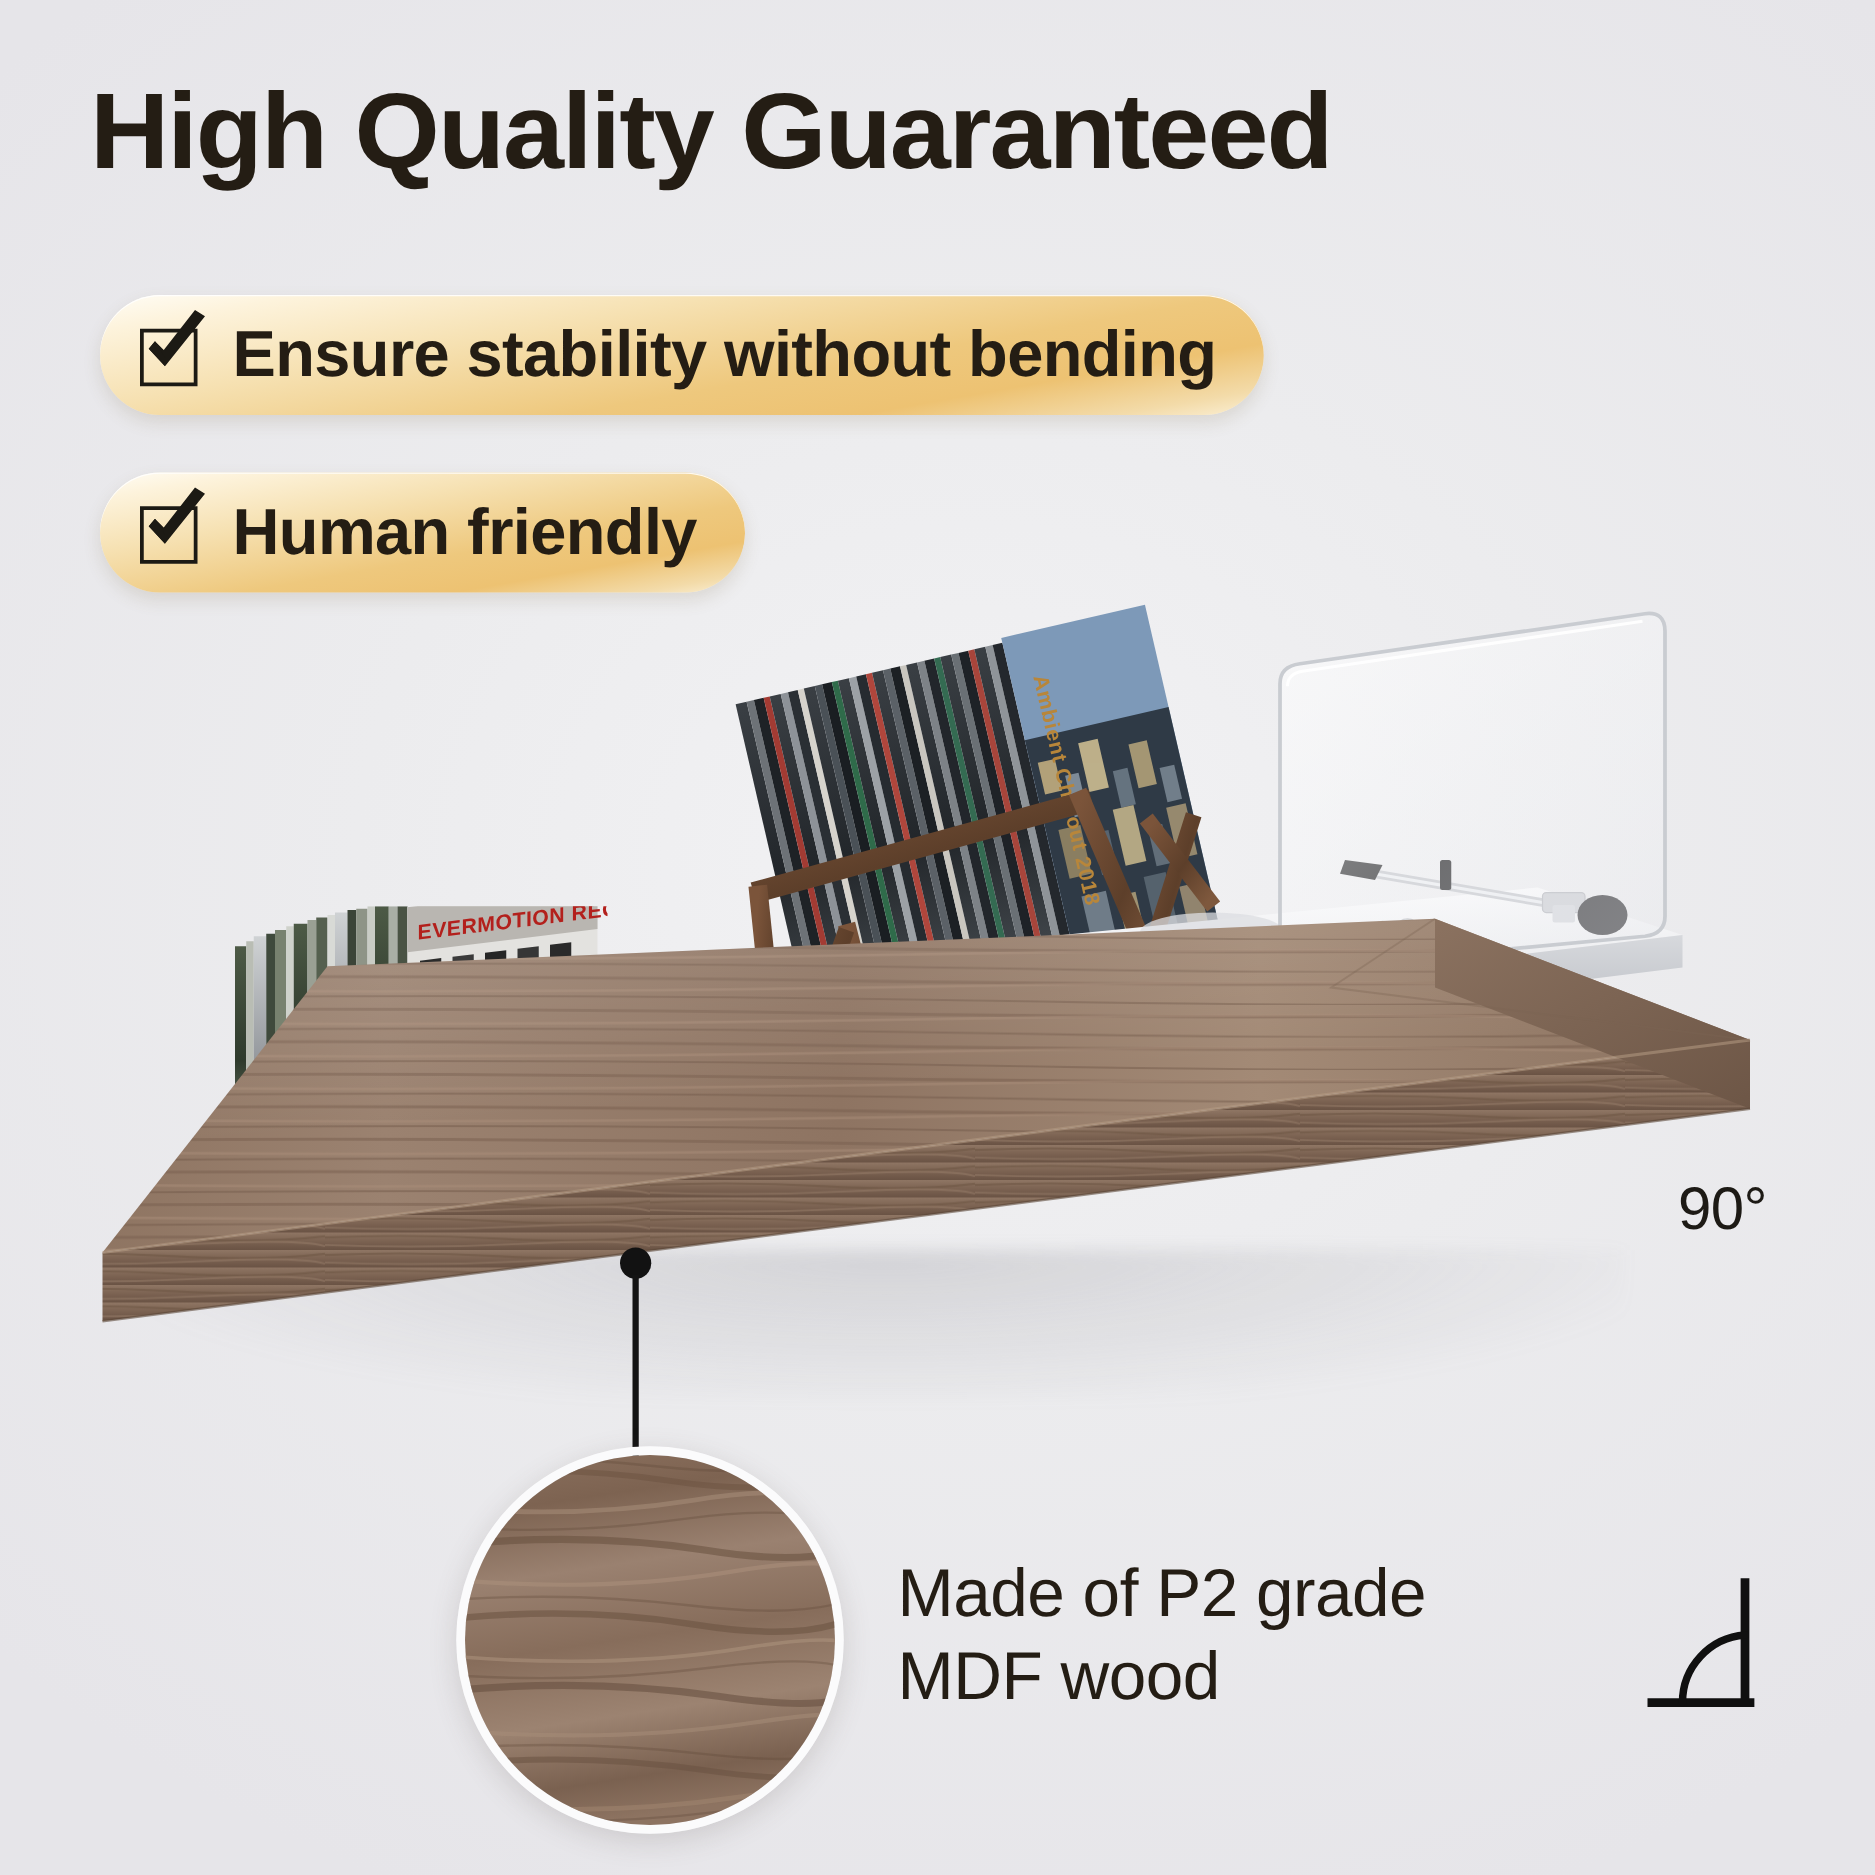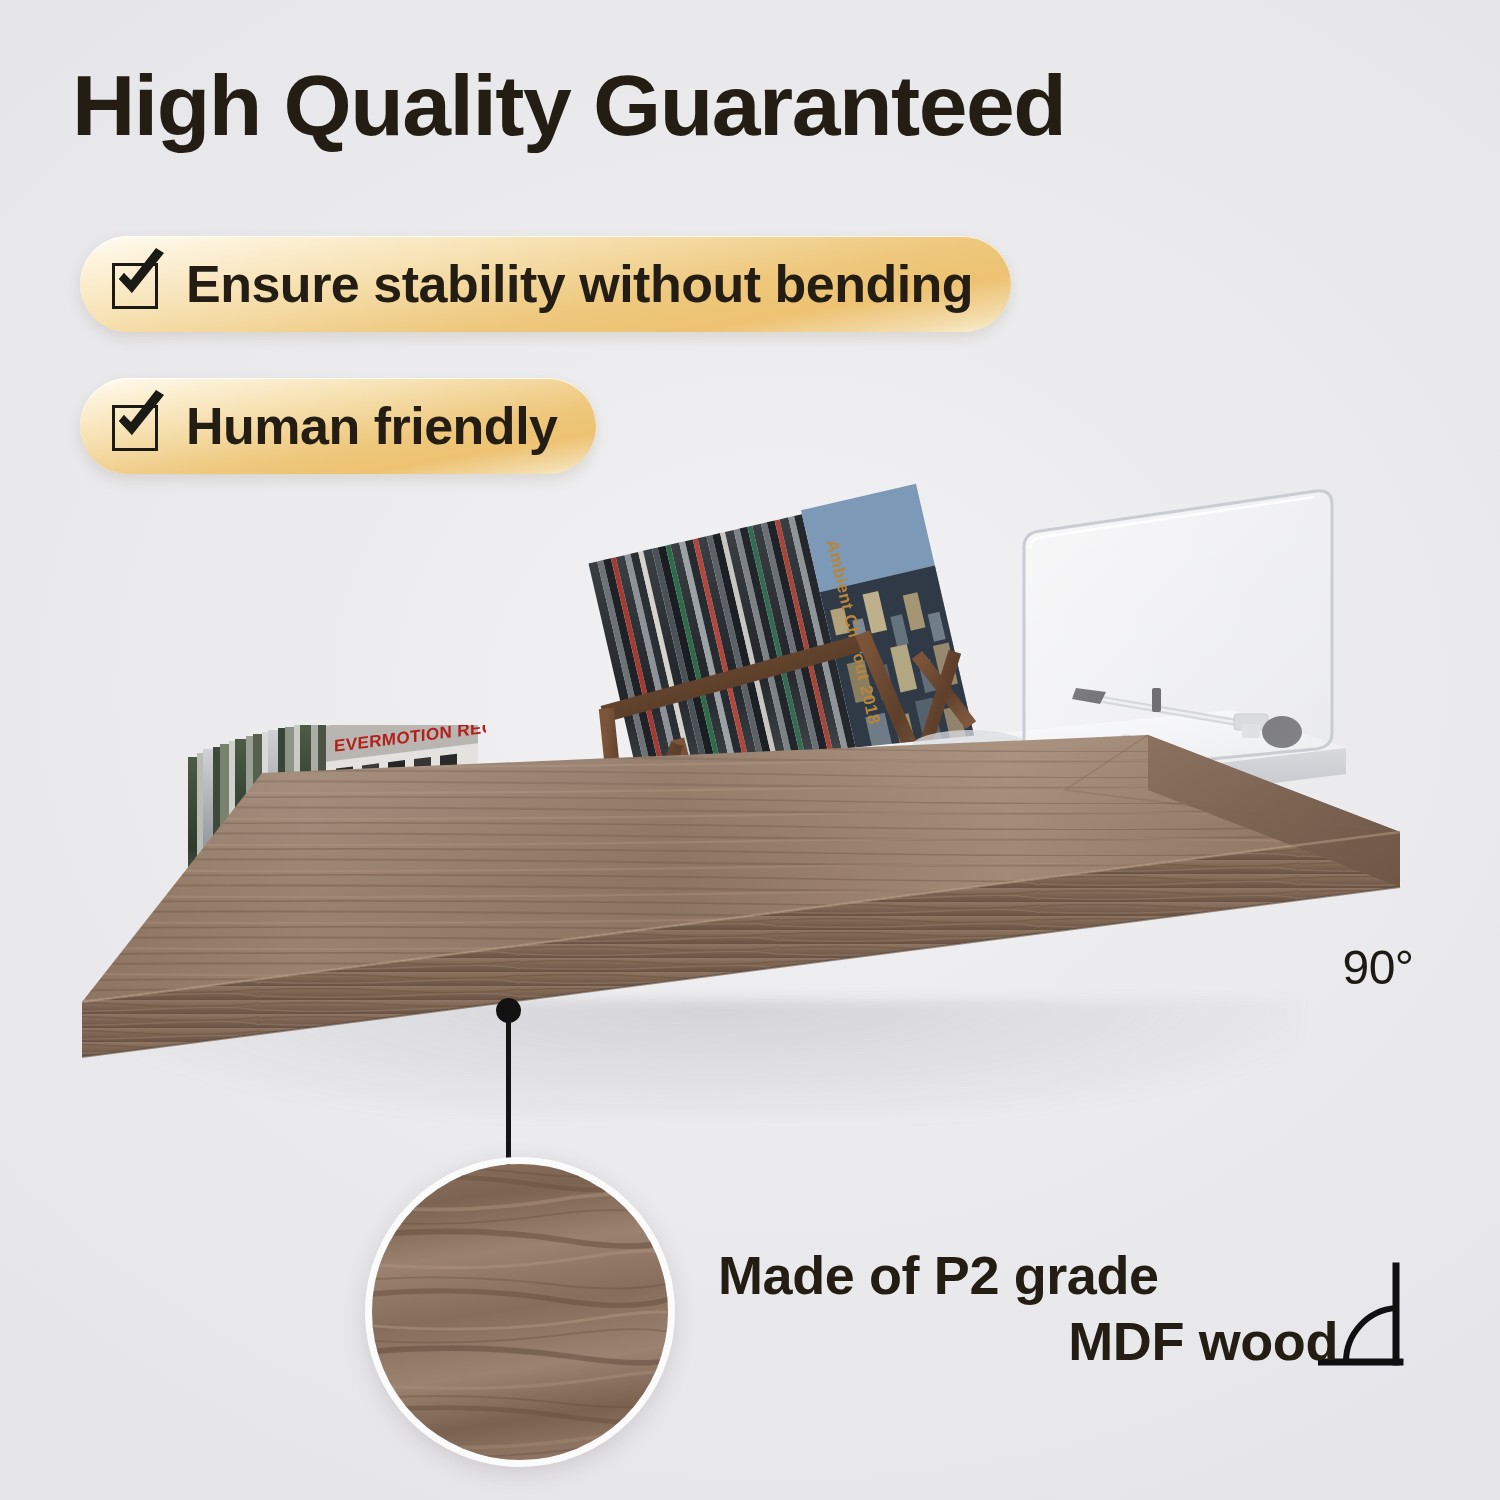--- a/index.html
+++ b/index.html
@@ -158,25 +158,25 @@
     box-shadow: 0 6px 22px rgba(90,80,70,.18);
   }
   #detail-circle .grain { position: absolute; inset: -8px; }
 
   #detail-text {
     position: absolute;
     left: 718px; top: 1243px;
     width: 620px;
     font-size: 54px;
     line-height: 1.22;
-    font-weight: 700;
+    font-weight: 400;
     letter-spacing: -0.4px;
     color: #241d14;
   }
-  #detail-text .l2 { display: block; text-align: right; }
+  #detail-text .l2 { display: block; }
 </style>
 </head>
 <body>
 
 <div id="stage">
 
   <div id="headline">High Quality Guaranteed</div>
 
   <div class="pill" id="pill-2">
     <span class="pill-check">

